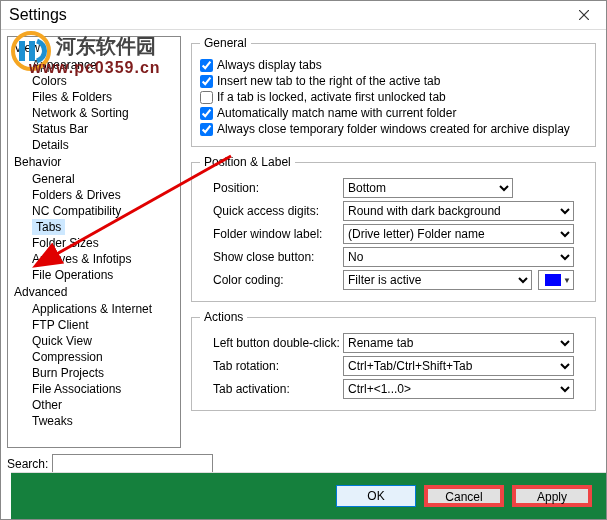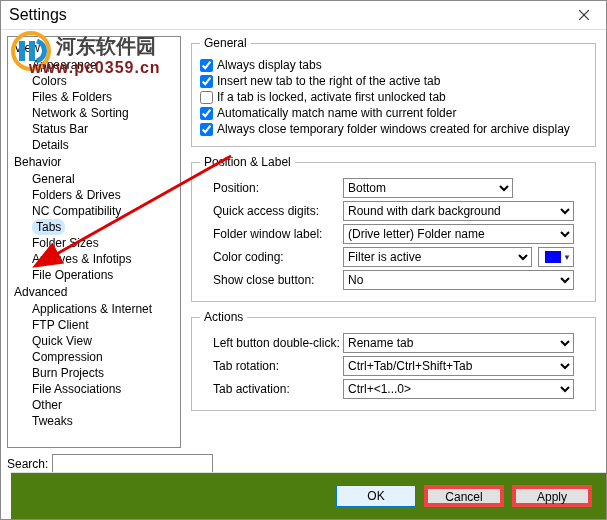--- a/index.html
+++ b/index.html
@@ -72,21 +72,20 @@
   .tree .item {
     padding: 1px 0 1px 24px;
     color: #000;
     white-space: nowrap;
     cursor: default;
   }
   .tree .item.selected {
     background: #cde8ff;
     display:inline-block;
     padding-right:4px;
-    border-radius:7px;
   }
   .search-row {
     margin-top:6px;
     display:flex;
     align-items:center;
     gap:4px;
   }
   .search-row input {
     flex:1;
     border:1px solid #888;
@@ -153,21 +152,21 @@
   .buttons {
     position:absolute;
     bottom:0; left:10px; right:0;
     height:46px;
     border-top:1px solid #ddd;
     display:flex;
     justify-content:flex-end;
     align-items:center;
     gap:8px;
     padding-right:14px;
-    background:#4d7c0f;
+    background:#15803d;
   }
   .buttons button {
     width: 80px;
     height: 22px;
     border:4px solid #ef4444;
     background:#e1e1e1;
     font-size:12px;
   }
   .buttons button.default {
     border:1px solid #0078d7;
@@ -300,35 +299,35 @@
         </div>
 
         <div class="row">
           <label class="lbl">Folder window label:</label>
           <select>
             <option>(Drive letter) Folder name</option>
           </select>
         </div>
 
         <div class="row">
+          <label class="lbl">Show close button:</label>
+          <select>
+            <option>No</option>
+          </select>
+        </div>
+
+        <div class="row">
           <label class="lbl">Color coding:</label>
           <select>
             <option>Filter is active</option>
           </select>
           <div class="color-swatch">
             <div class="inner"></div>
             <span class="arrow">▼</span>
           </div>
-        </div>
-
-        <div class="row">
-          <label class="lbl">Show close button:</label>
-          <select>
-            <option>No</option>
-          </select>
         </div>
       </fieldset>
 
       <fieldset>
         <legend>Actions</legend>
 
         <div class="row">
           <label class="lbl">Left button double-click:</label>
           <select>
             <option>Rename tab</option>

